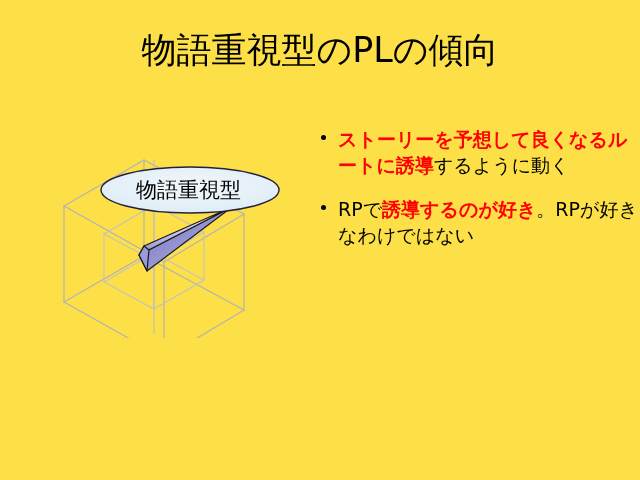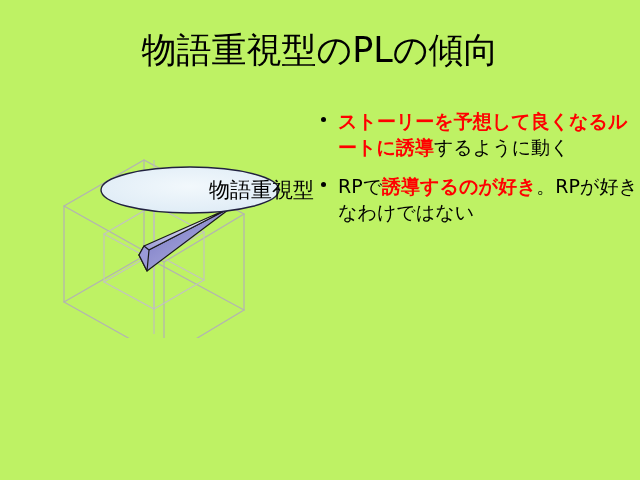--- a/index.html
+++ b/index.html
@@ -16,21 +16,21 @@
     color: #000000;
     position: relative;
   }
 
   #slide {
     position: absolute;
     left: 0;
     top: 0;
     width: 640px;
     height: 480px;
-    background: #bef264;
+    background: #fde047;
   }
 
   
   #title {
     position: absolute;
     left: 0;
     top: 28px;
     width: 640px;
     text-align: center;
     font-size: 35px;
@@ -54,21 +54,21 @@
   }
 
   #ellipse-label {
     position: absolute;
     left: 136px;
     top: 166px;
     width: 178px;
     height: 47px;
     display: flex;
     align-items: center;
-    justify-content: flex-end;
+    justify-content: flex-start;
     pointer-events: none;
   }
   #ellipse-label span {
     font-size: 21px;
     line-height: 24px;
     font-weight: 400;
     color: #000000;
     white-space: nowrap;
   }
 
@@ -79,20 +79,21 @@
     top: 108px;
     width: 326px;
   }
   .bullet {
     position: relative;
     padding-left: 24px;
     margin-bottom: 13px;
     font-size: 19px;
     line-height: 26px;
     color: #000000;
+    margin-top: 18px;
   }
   .bullet:last-child { margin-bottom: 0; }
 
   .bullet-dot {
     position: absolute;
     left: 7px;
     top: 9px;
     width: 5px;
     height: 5px;
     border-radius: 50%;

